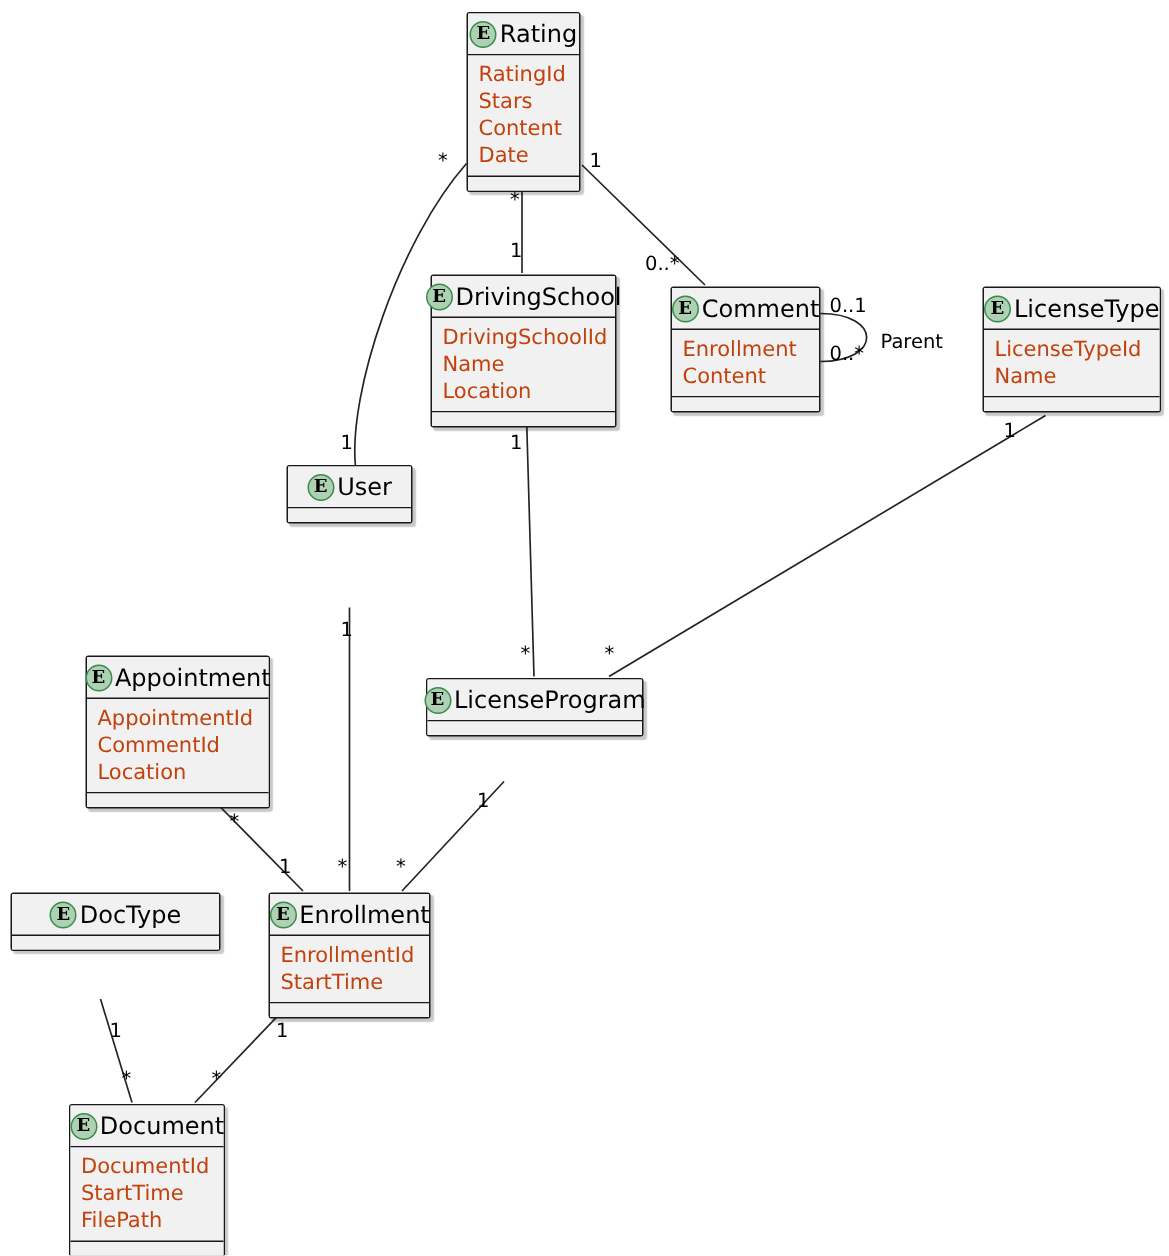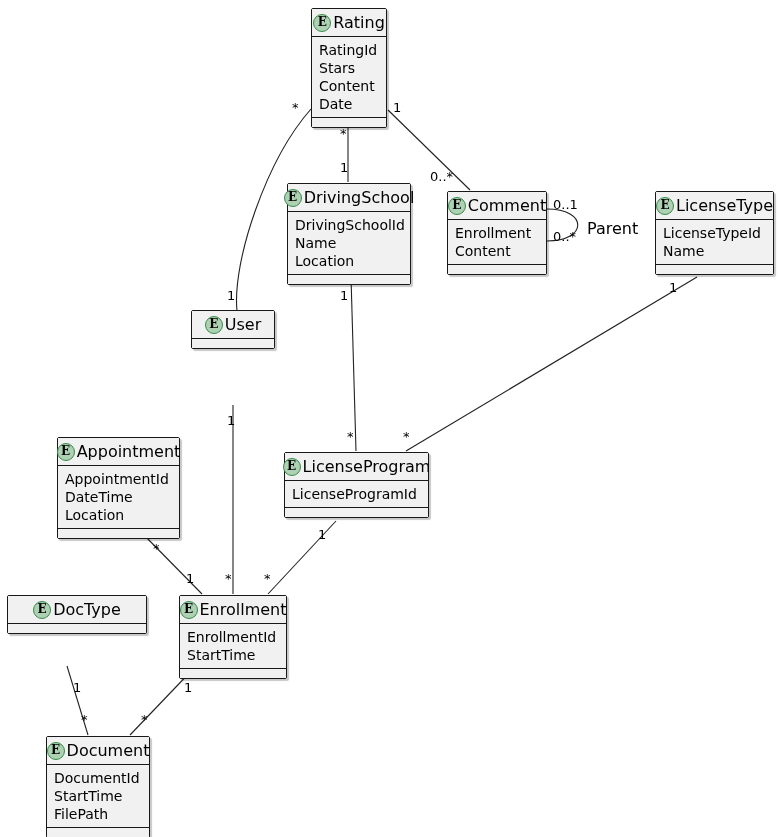--- a/index.html
+++ b/index.html
@@ -76,37 +76,37 @@
   }
   .entity-body {
     box-sizing: border-box;
     padding: 4px 6px 4px 7px;
     border-bottom: 1px solid #181818;
     background: #F1F1F1;
   }
   .attr {
     font-size: 14px;
     line-height: 18px;
-    color: #000000;
+    color: #c2410c;
     white-space: nowrap;
   }
   .entity-footer {
     height: 9px;
     background: #F1F1F1;
   }
   .mult {
     position: absolute;
     font-size: 13px;
     color: #000000;
     line-height: 13px;
     white-space: nowrap;
   }
   .edge-label {
     position: absolute;
-    font-size: 16px;
+    font-size: 13px;
     color: #000000;
     line-height: 13px;
     white-space: nowrap;
   }
 </style>
 </head>
 <body>
 
 <div id="canvas">
 
@@ -204,34 +204,31 @@
       </div>
       <div class="entity" style="left: 57px; top: 437px; width: 123px;">
         <div class="entity-header">
           <span class="e-badge">
             <span>E</span>
           </span>
           <span class="entity-title">Appointment</span>
         </div>
         <div class="entity-body">
           <div class="attr">AppointmentId</div>
-          <div class="attr">DateTime</div>
+          <div class="attr">CommentId</div>
           <div class="attr">Location</div>
         </div>
         <div class="entity-footer"></div>
       </div>
       <div class="entity" style="left: 284px; top: 452px; width: 145px;">
         <div class="entity-header">
           <span class="e-badge">
             <span>E</span>
           </span>
           <span class="entity-title">LicenseProgram</span>
-        </div>
-        <div class="entity-body">
-          <div class="attr">LicenseProgramId</div>
         </div>
         <div class="entity-footer"></div>
       </div>
       <div class="entity" style="left: 7px; top: 595px; width: 140px;">
         <div class="entity-header">
           <span class="e-badge">
             <span>E</span>
           </span>
           <span class="entity-title">DocType</span>
         </div>

